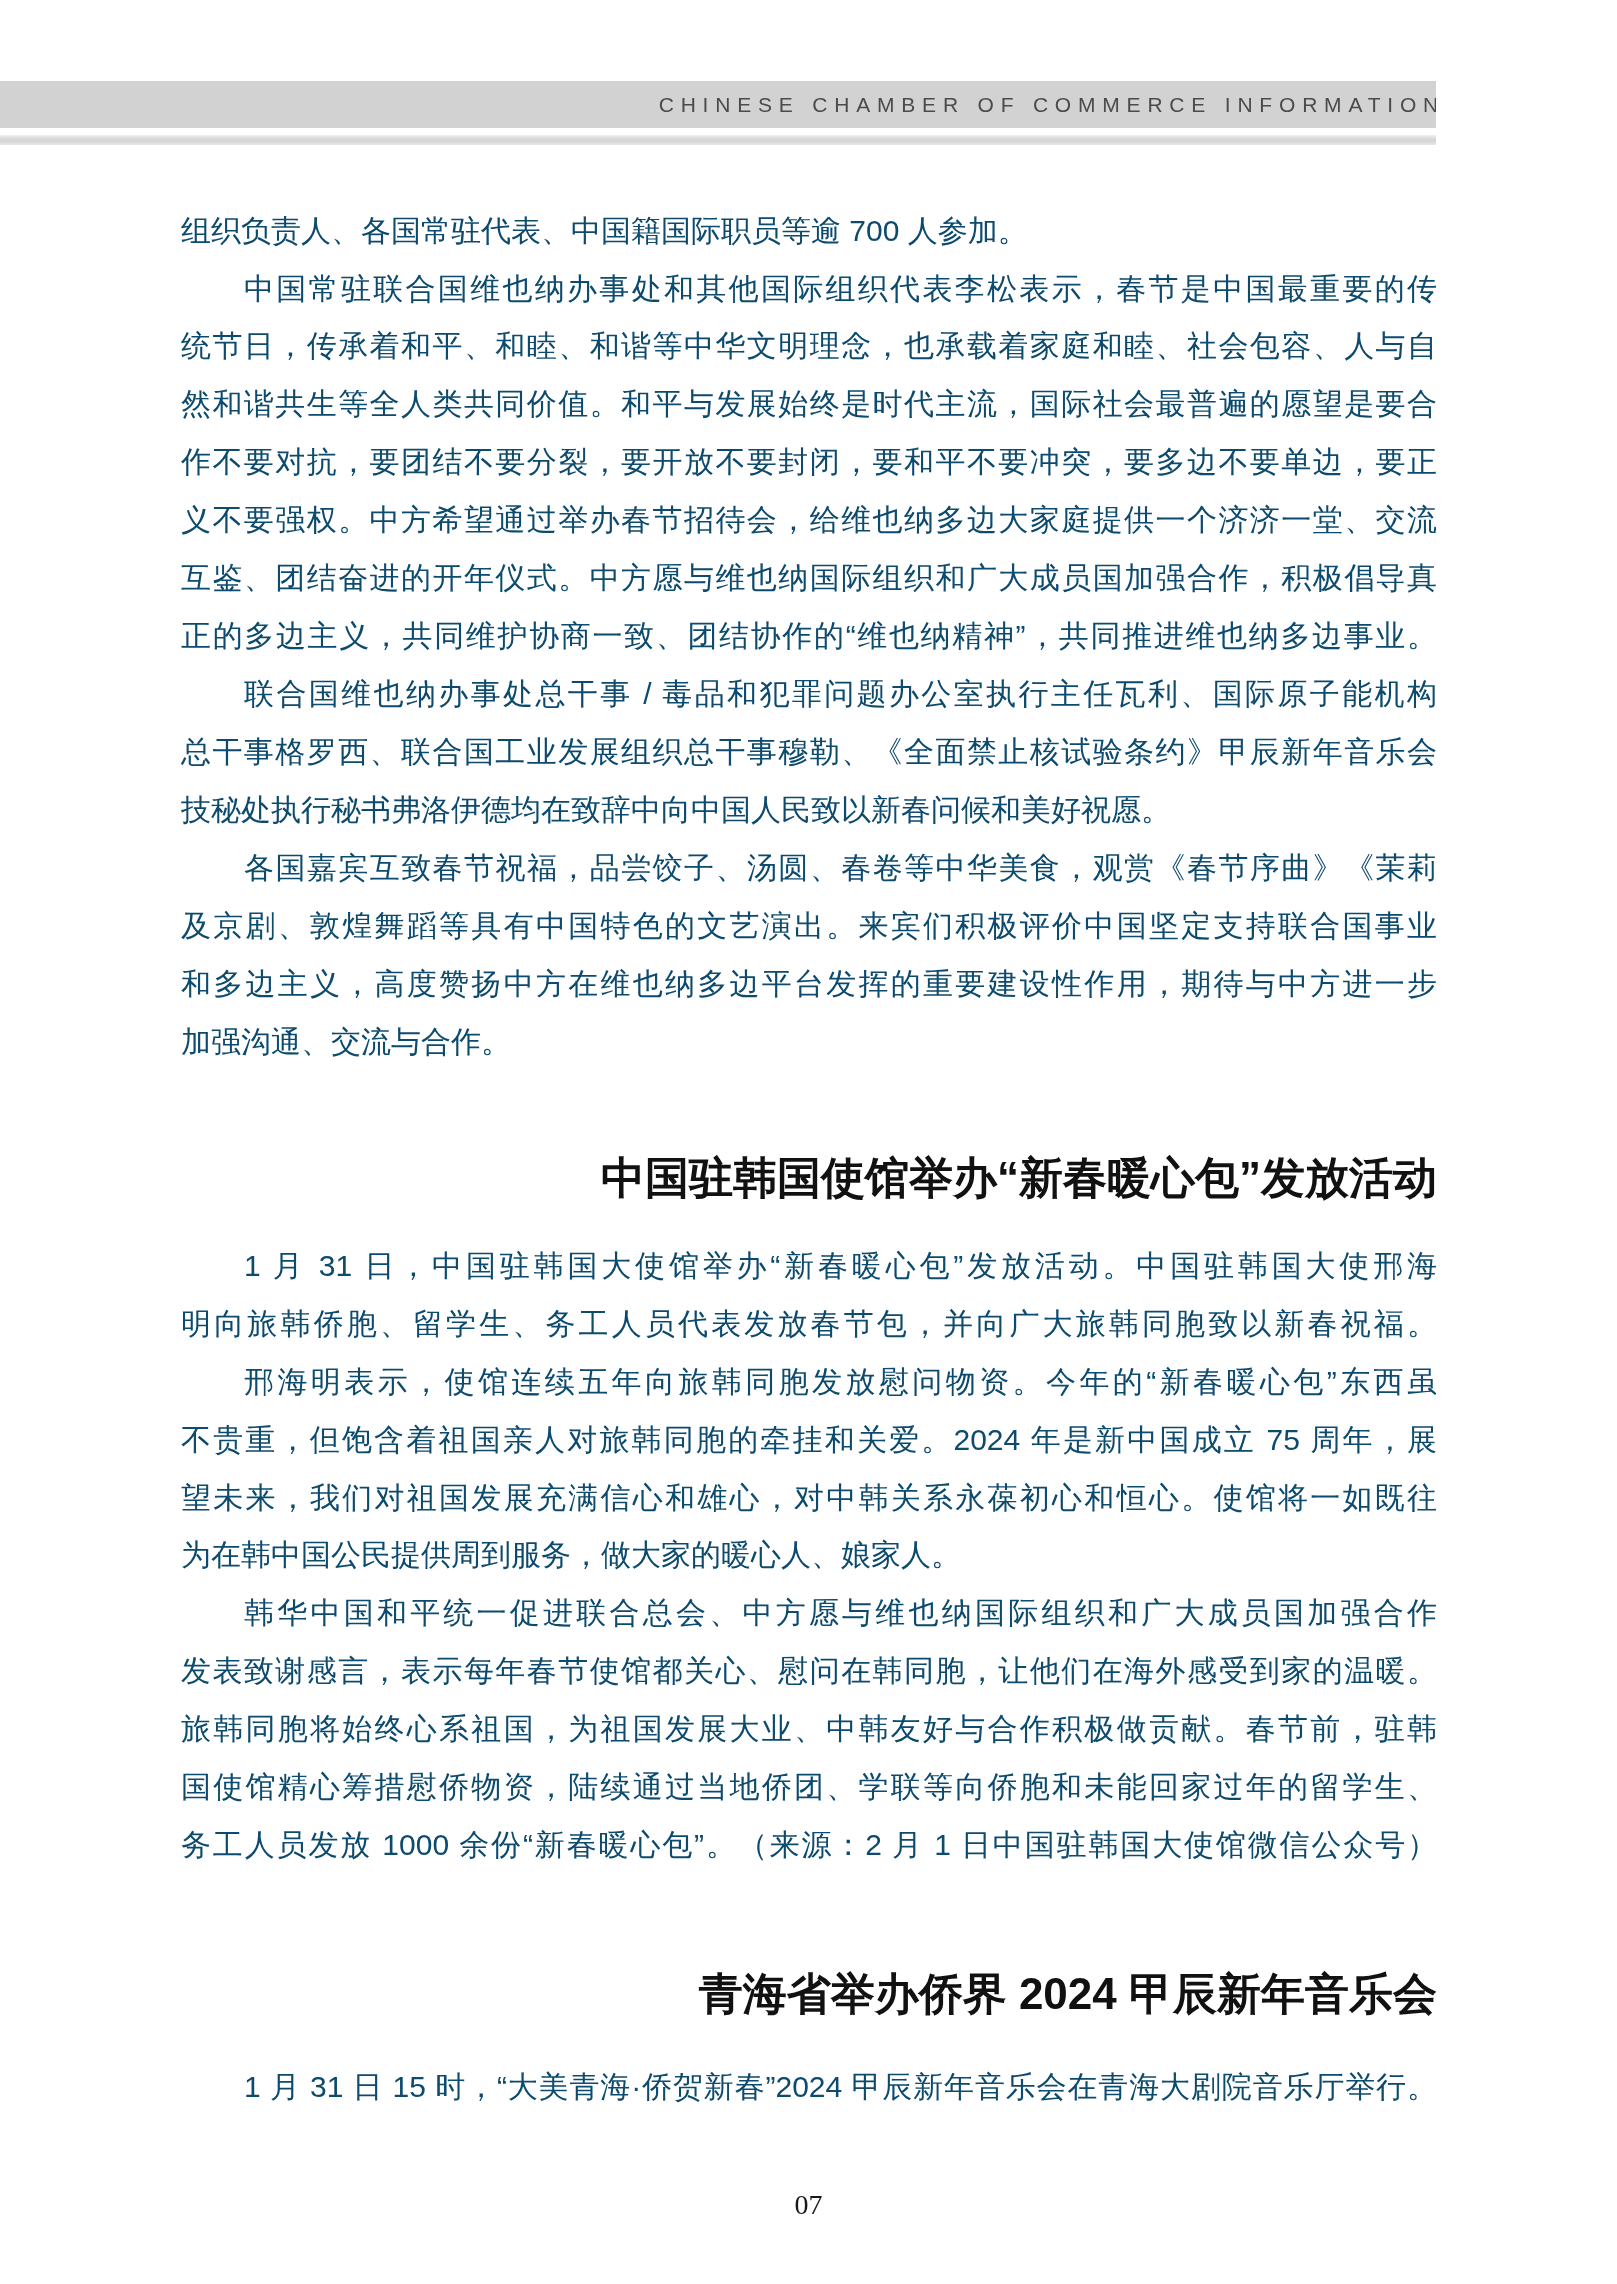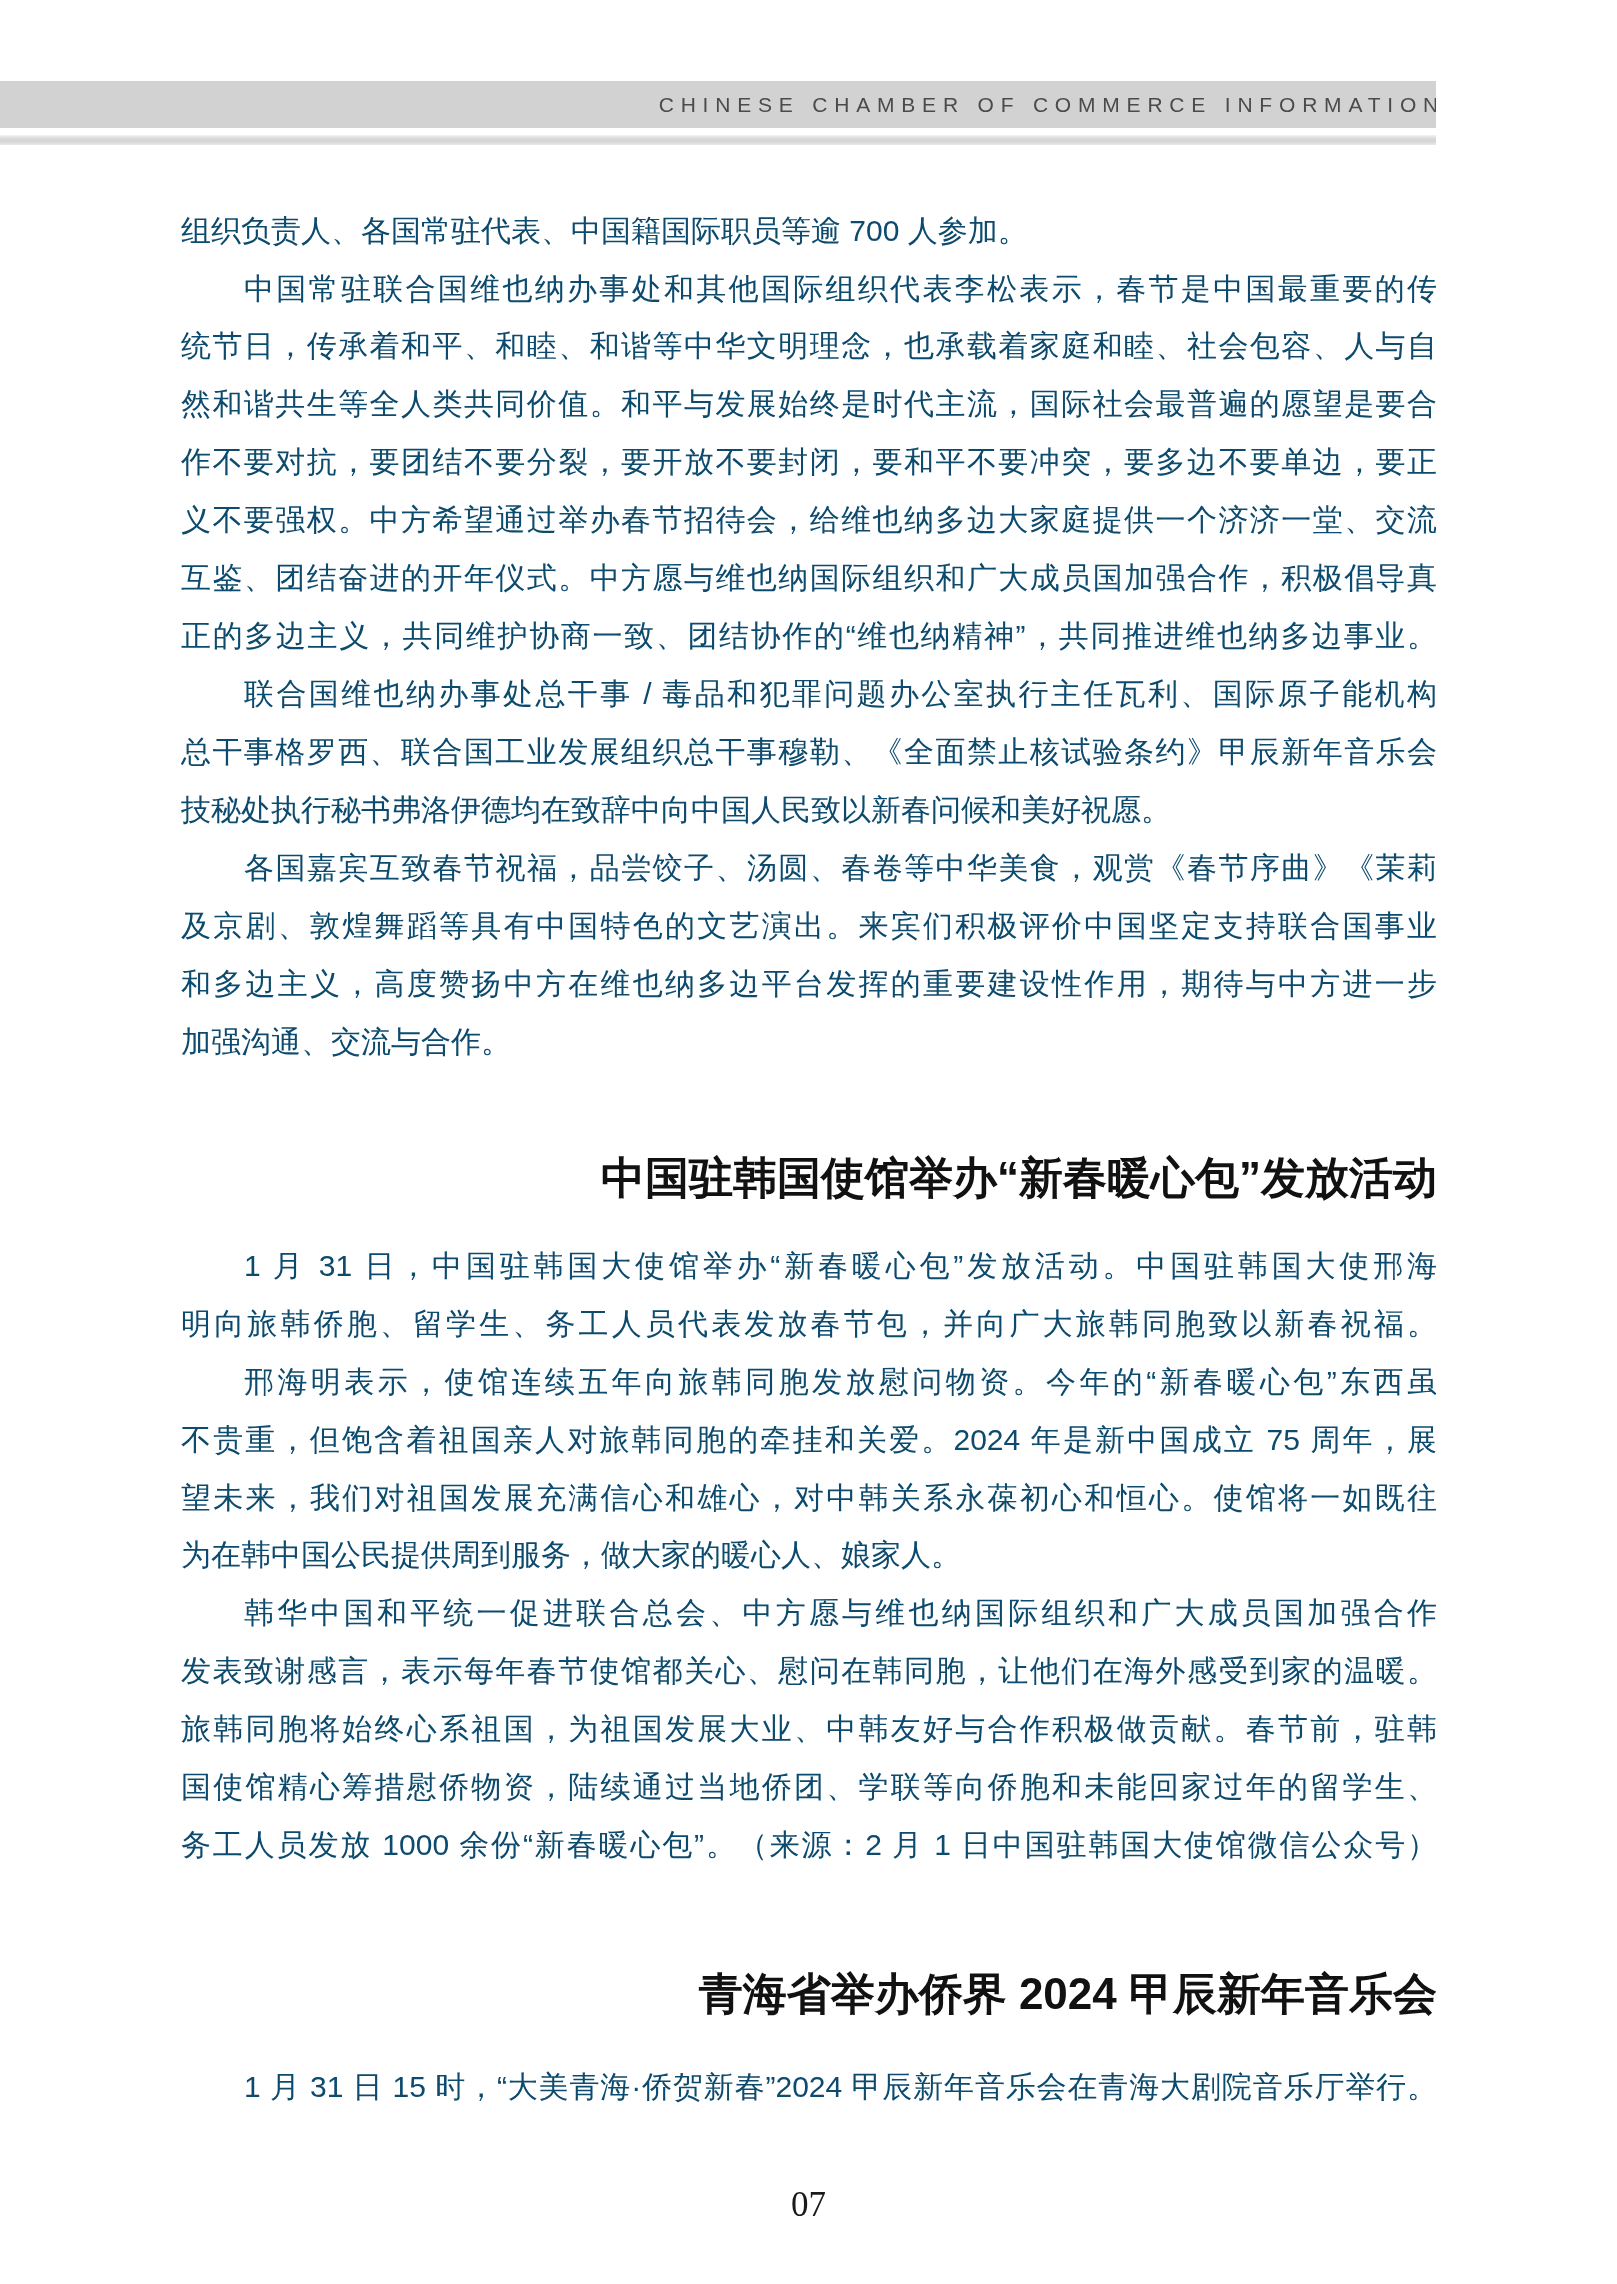--- a/index.html
+++ b/index.html
@@ -86,21 +86,21 @@
     white-space: nowrap;
   }
   
   .page-number {
     position: absolute;
     left: 0;
     top: 2182px;
     width: 1617px;
     text-align: center;
     font-family: "Liberation Serif", "DejaVu Serif", serif;
-    font-size: 35px;
+    font-size: 28px;
     line-height: 45px;
     color: #1a1a1a;
   }
 </style>
 </head>
 <body>
 
 <div id="page">
 
   <div class="banner-bar">

